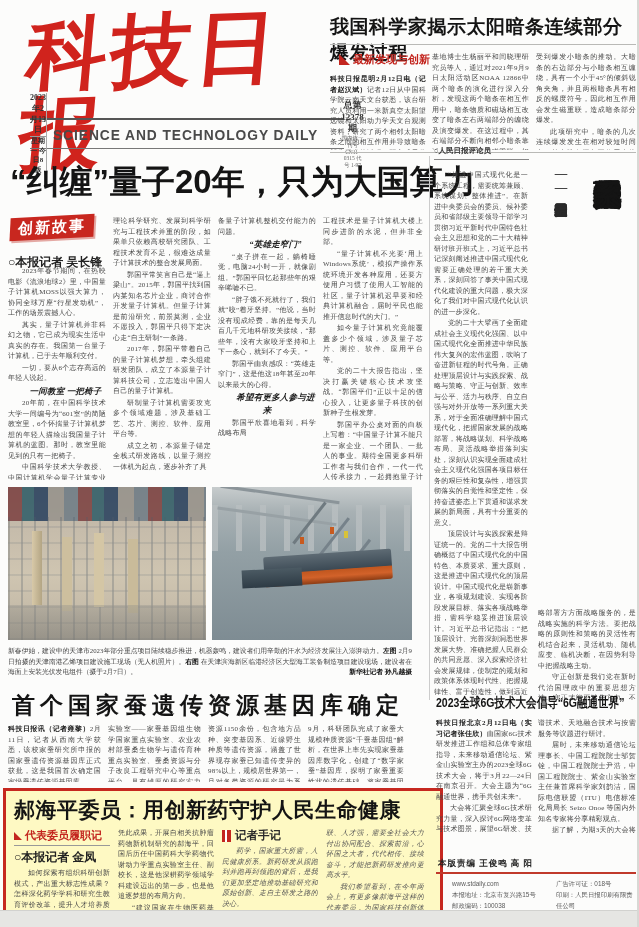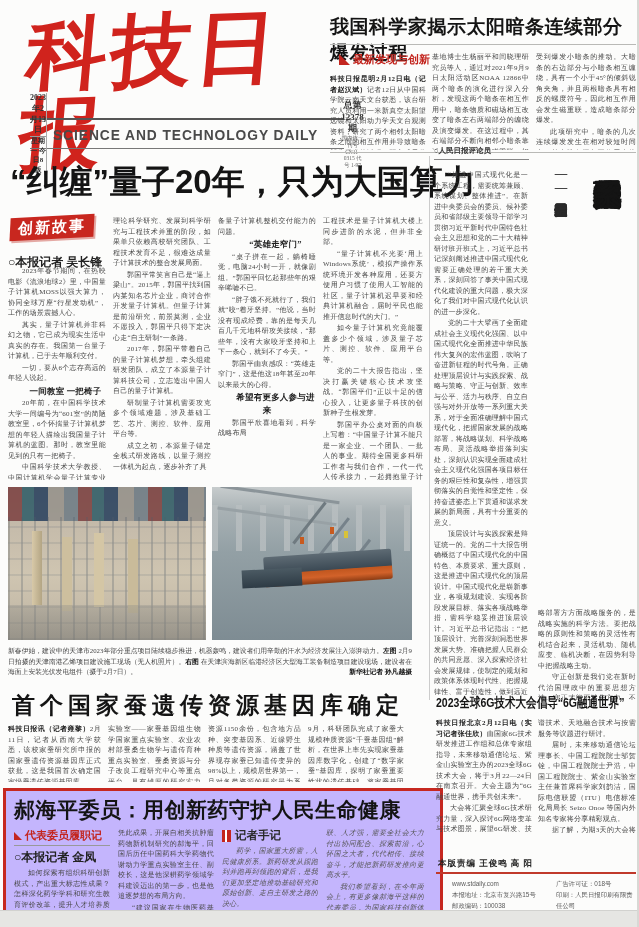--- a/index.html
+++ b/index.html
@@ -4,21 +4,21 @@
 <style>
   html,body{margin:0;padding:0;background:#e9e9e7;}
   #page{position:relative;width:639px;height:927px;background:#fcfcfb;overflow:hidden;
         font-family:"Liberation Serif","DejaVu Serif",serif;color:#3c3c3c;}
   #page::after{content:"";position:absolute;right:0;top:0;width:2px;height:100%;background:#d8d8d4;}
   .abs{position:absolute;}
   .bodytxt{font-size:7px;line-height:1.5;text-align:justify;color:#474747;letter-spacing:.2px;overflow:hidden;}
   .bodytxt p{margin:0 0 1px 0;text-indent:2em;}
   .bodytxt p.noindent{text-indent:0;}
   .lead{font-weight:bold;color:#222;}
-  .subhead{font-weight:bold;text-align:center;font-size:8.5px;color:#1d1d1d;margin:4px 0;text-indent:0;}
+  .subhead{font-weight:bold;text-align:center;font-size:8.5px;color:#1d1d1d;margin:4px 0;text-indent:0;font-style:italic;}
   .rule{background:#b9b9b6;height:1px;}
   .headline{font-family:"Liberation Sans","DejaVu Sans",sans-serif;font-weight:bold;color:#141414;}
   
   .mast-title{font-size:80px;font-weight:bold;color:#d0231d;transform:skewX(-7deg) rotate(-2deg);
               letter-spacing:4px;font-family:"Liberation Serif",serif;line-height:1;}
   .mast-row{border-top:2px solid #555;border-bottom:1px solid #777;margin-left:22px;}
   .datebox{font-size:8px;color:#333;font-weight:bold;line-height:1.35;text-align:center;}
   .eng{font-family:"Liberation Sans",sans-serif;font-weight:bold;font-size:15px;color:#4a4a4a;
        letter-spacing:1px;transform:scaleX(.92);transform-origin:left;white-space:nowrap;}
   .issue{font-size:9px;font-weight:bold;color:#333;text-align:center;}
@@ -30,21 +30,21 @@
   .story-badge{background:#c8271f;color:#fff;font-weight:bold;font-family:"Liberation Sans",sans-serif;
                font-size:15px;padding:2px 8px;transform:rotate(-3deg) skewX(-6deg);display:inline-block;
                box-shadow:2px 2px 0 #e4a9a4;letter-spacing:2px;}
   .byline{font-size:12px;font-weight:bold;color:#222;margin:4px 0;}
   .vrule{background:#ccc;width:1px;}
   
   .photo{overflow:hidden;}
   .caption{font-size:6.8px;line-height:1.55;text-align:justify;color:#444;}
   .caption b{color:#111;}
   
-  .redbox{border:3px solid #c62820;background:#c4b5fd;}
+  .redbox{border:3px solid #c62820;background:#fef9c3;}
   .kai{color:#555;font-style:italic;}
   .memo-label{font-family:"Liberation Sans",sans-serif;font-weight:bold;font-size:11.5px;color:#2a2a2a;
               display:flex;align-items:center;gap:4px;}
   .memo-bars{display:inline-block;width:9px;height:12px;
              background:linear-gradient(90deg,#c3251e 0 3.5px,#fff 3.5px 5px,#c3251e 5px 9px);}
   .footer-info{font-size:6.4px;color:#5a5a5a;line-height:1.7;font-family:"Liberation Sans",sans-serif;}
   .vertical{writing-mode:vertical-rl;text-orientation:upright;}
 </style>
 </head>
 <body>

